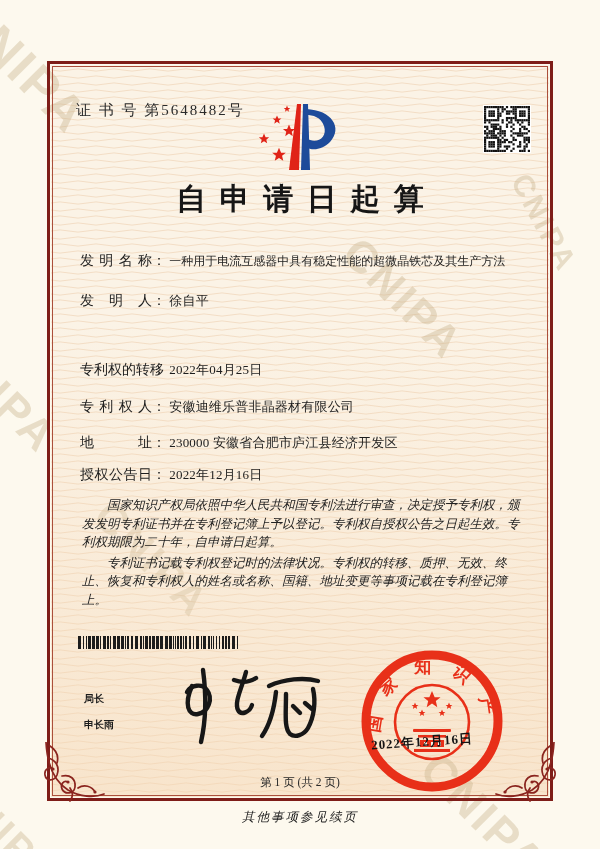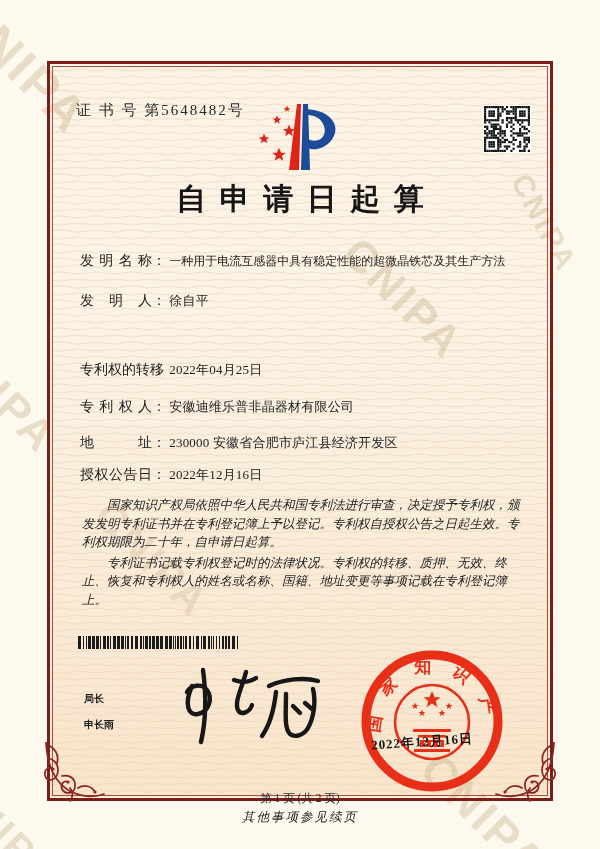--- a/index.html
+++ b/index.html
@@ -43,21 +43,21 @@
   .legal p{margin:2px;text-indent:2em;}
 
   
   .barcode{position:absolute;left:78px;top:636px;width:164px;height:13px;}
   .signer{position:absolute;left:84px;top:686px;font-family:"Liberation Sans",sans-serif;
           font-weight:bold;font-size:10px;color:#1c1c1c;line-height:26px;}
   .signature{position:absolute;left:176px;top:664px;width:150px;height:84px;}
   .seal{position:absolute;left:361px;top:650px;width:142px;height:142px;opacity:0.94;}
   .seal-date{position:absolute;left:371px;top:733px;font-size:13px;font-weight:bold;color:#151515;
              transform:rotate(-4deg);white-space:nowrap;letter-spacing:1px;}
-  .page-num{position:absolute;left:0;width:600px;top:775px;text-align:center;font-size:11.5px;color:#2a2a2a;margin-top:16px;}
+  .page-num{position:absolute;left:0;width:600px;top:775px;text-align:center;font-size:11.5px;color:#2a2a2a;}
   .note{position:absolute;left:0;width:600px;top:809px;text-align:center;font-size:12.5px;color:#222;font-style:italic;letter-spacing:2px;}
 </style>
 </head>
 <body>
 
 <div class="page">
 
   <div class="pattern">
     <svg id="waves" width="498" height="732">
       <path id="wavepath" fill="none" stroke="#e7c29a" stroke-width="0.8" opacity="0.55" d="M0 5q9 2.2 18 0t18 0q9 2.2 18 0t18 0q9 2.2 18 0t18 0q9 2.2 18 0t18 0q9 2.2 18 0t18 0q9 2.2 18 0t18 0q9 2.2 18 0t18 0q9 2.2 18 0t18 0q9 2.2 18 0t18 0q9 2.2 18 0t18 0q9 2.2 18 0t18 0q9 2.2 18 0t18 0q9 2.2 18 0t18 0q9 2.2 18 0t18 0M0 12q9 -2.2 18 0t18 0q9 -2.2 18 0t18 0q9 -2.2 18 0t18 0q9 -2.2 18 0t18 0q9 -2.2 18 0t18 0q9 -2.2 18 0t18 0q9 -2.2 18 0t18 0q9 -2.2 18 0t18 0q9 -2.2 18 0t18 0q9 -2.2 18 0t18 0q9 -2.2 18 0t18 0q9 -2.2 18 0t18 0q9 -2.2 18 0t18 0q9 -2.2 18 0t18 0M0 19q9 2.2 18 0t18 0q9 2.2 18 0t18 0q9 2.2 18 0t18 0q9 2.2 18 0t18 0q9 2.2 18 0t18 0q9 2.2 18 0t18 0q9 2.2 18 0t18 0q9 2.2 18 0t18 0q9 2.2 18 0t18 0q9 2.2 18 0t18 0q9 2.2 18 0t18 0q9 2.2 18 0t18 0q9 2.2 18 0t18 0q9 2.2 18 0t18 0M0 26q9 -2.2 18 0t18 0q9 -2.2 18 0t18 0q9 -2.2 18 0t18 0q9 -2.2 18 0t18 0q9 -2.2 18 0t18 0q9 -2.2 18 0t18 0q9 -2.2 18 0t18 0q9 -2.2 18 0t18 0q9 -2.2 18 0t18 0q9 -2.2 18 0t18 0q9 -2.2 18 0t18 0q9 -2.2 18 0t18 0q9 -2.2 18 0t18 0q9 -2.2 18 0t18 0M0 33q9 2.2 18 0t18 0q9 2.2 18 0t18 0q9 2.2 18 0t18 0q9 2.2 18 0t18 0q9 2.2 18 0t18 0q9 2.2 18 0t18 0q9 2.2 18 0t18 0q9 2.2 18 0t18 0q9 2.2 18 0t18 0q9 2.2 18 0t18 0q9 2.2 18 0t18 0q9 2.2 18 0t18 0q9 2.2 18 0t18 0q9 2.2 18 0t18 0M0 40q9 -2.2 18 0t18 0q9 -2.2 18 0t18 0q9 -2.2 18 0t18 0q9 -2.2 18 0t18 0q9 -2.2 18 0t18 0q9 -2.2 18 0t18 0q9 -2.2 18 0t18 0q9 -2.2 18 0t18 0q9 -2.2 18 0t18 0q9 -2.2 18 0t18 0q9 -2.2 18 0t18 0q9 -2.2 18 0t18 0q9 -2.2 18 0t18 0q9 -2.2 18 0t18 0M0 47q9 2.2 18 0t18 0q9 2.2 18 0t18 0q9 2.2 18 0t18 0q9 2.2 18 0t18 0q9 2.2 18 0t18 0q9 2.2 18 0t18 0q9 2.2 18 0t18 0q9 2.2 18 0t18 0q9 2.2 18 0t18 0q9 2.2 18 0t18 0q9 2.2 18 0t18 0q9 2.2 18 0t18 0q9 2.2 18 0t18 0q9 2.2 18 0t18 0M0 54q9 -2.2 18 0t18 0q9 -2.2 18 0t18 0q9 -2.2 18 0t18 0q9 -2.2 18 0t18 0q9 -2.2 18 0t18 0q9 -2.2 18 0t18 0q9 -2.2 18 0t18 0q9 -2.2 18 0t18 0q9 -2.2 18 0t18 0q9 -2.2 18 0t18 0q9 -2.2 18 0t18 0q9 -2.2 18 0t18 0q9 -2.2 18 0t18 0q9 -2.2 18 0t18 0M0 61q9 2.2 18 0t18 0q9 2.2 18 0t18 0q9 2.2 18 0t18 0q9 2.2 18 0t18 0q9 2.2 18 0t18 0q9 2.2 18 0t18 0q9 2.2 18 0t18 0q9 2.2 18 0t18 0q9 2.2 18 0t18 0q9 2.2 18 0t18 0q9 2.2 18 0t18 0q9 2.2 18 0t18 0q9 2.2 18 0t18 0q9 2.2 18 0t18 0M0 68q9 -2.2 18 0t18 0q9 -2.2 18 0t18 0q9 -2.2 18 0t18 0q9 -2.2 18 0t18 0q9 -2.2 18 0t18 0q9 -2.2 18 0t18 0q9 -2.2 18 0t18 0q9 -2.2 18 0t18 0q9 -2.2 18 0t18 0q9 -2.2 18 0t18 0q9 -2.2 18 0t18 0q9 -2.2 18 0t18 0q9 -2.2 18 0t18 0q9 -2.2 18 0t18 0M0 75q9 2.2 18 0t18 0q9 2.2 18 0t18 0q9 2.2 18 0t18 0q9 2.2 18 0t18 0q9 2.2 18 0t18 0q9 2.2 18 0t18 0q9 2.2 18 0t18 0q9 2.2 18 0t18 0q9 2.2 18 0t18 0q9 2.2 18 0t18 0q9 2.2 18 0t18 0q9 2.2 18 0t18 0q9 2.2 18 0t18 0q9 2.2 18 0t18 0M0 82q9 -2.2 18 0t18 0q9 -2.2 18 0t18 0q9 -2.2 18 0t18 0q9 -2.2 18 0t18 0q9 -2.2 18 0t18 0q9 -2.2 18 0t18 0q9 -2.2 18 0t18 0q9 -2.2 18 0t18 0q9 -2.2 18 0t18 0q9 -2.2 18 0t18 0q9 -2.2 18 0t18 0q9 -2.2 18 0t18 0q9 -2.2 18 0t18 0q9 -2.2 18 0t18 0M0 89q9 2.2 18 0t18 0q9 2.2 18 0t18 0q9 2.2 18 0t18 0q9 2.2 18 0t18 0q9 2.2 18 0t18 0q9 2.2 18 0t18 0q9 2.2 18 0t18 0q9 2.2 18 0t18 0q9 2.2 18 0t18 0q9 2.2 18 0t18 0q9 2.2 18 0t18 0q9 2.2 18 0t18 0q9 2.2 18 0t18 0q9 2.2 18 0t18 0M0 96q9 -2.2 18 0t18 0q9 -2.2 18 0t18 0q9 -2.2 18 0t18 0q9 -2.2 18 0t18 0q9 -2.2 18 0t18 0q9 -2.2 18 0t18 0q9 -2.2 18 0t18 0q9 -2.2 18 0t18 0q9 -2.2 18 0t18 0q9 -2.2 18 0t18 0q9 -2.2 18 0t18 0q9 -2.2 18 0t18 0q9 -2.2 18 0t18 0q9 -2.2 18 0t18 0M0 103q9 2.2 18 0t18 0q9 2.2 18 0t18 0q9 2.2 18 0t18 0q9 2.2 18 0t18 0q9 2.2 18 0t18 0q9 2.2 18 0t18 0q9 2.2 18 0t18 0q9 2.2 18 0t18 0q9 2.2 18 0t18 0q9 2.2 18 0t18 0q9 2.2 18 0t18 0q9 2.2 18 0t18 0q9 2.2 18 0t18 0q9 2.2 18 0t18 0M0 110q9 -2.2 18 0t18 0q9 -2.2 18 0t18 0q9 -2.2 18 0t18 0q9 -2.2 18 0t18 0q9 -2.2 18 0t18 0q9 -2.2 18 0t18 0q9 -2.2 18 0t18 0q9 -2.2 18 0t18 0q9 -2.2 18 0t18 0q9 -2.2 18 0t18 0q9 -2.2 18 0t18 0q9 -2.2 18 0t18 0q9 -2.2 18 0t18 0q9 -2.2 18 0t18 0M0 117q9 2.2 18 0t18 0q9 2.2 18 0t18 0q9 2.2 18 0t18 0q9 2.2 18 0t18 0q9 2.2 18 0t18 0q9 2.2 18 0t18 0q9 2.2 18 0t18 0q9 2.2 18 0t18 0q9 2.2 18 0t18 0q9 2.2 18 0t18 0q9 2.2 18 0t18 0q9 2.2 18 0t18 0q9 2.2 18 0t18 0q9 2.2 18 0t18 0M0 124q9 -2.2 18 0t18 0q9 -2.2 18 0t18 0q9 -2.2 18 0t18 0q9 -2.2 18 0t18 0q9 -2.2 18 0t18 0q9 -2.2 18 0t18 0q9 -2.2 18 0t18 0q9 -2.2 18 0t18 0q9 -2.2 18 0t18 0q9 -2.2 18 0t18 0q9 -2.2 18 0t18 0q9 -2.2 18 0t18 0q9 -2.2 18 0t18 0q9 -2.2 18 0t18 0M0 131q9 2.2 18 0t18 0q9 2.2 18 0t18 0q9 2.2 18 0t18 0q9 2.2 18 0t18 0q9 2.2 18 0t18 0q9 2.2 18 0t18 0q9 2.2 18 0t18 0q9 2.2 18 0t18 0q9 2.2 18 0t18 0q9 2.2 18 0t18 0q9 2.2 18 0t18 0q9 2.2 18 0t18 0q9 2.2 18 0t18 0q9 2.2 18 0t18 0M0 138q9 -2.2 18 0t18 0q9 -2.2 18 0t18 0q9 -2.2 18 0t18 0q9 -2.2 18 0t18 0q9 -2.2 18 0t18 0q9 -2.2 18 0t18 0q9 -2.2 18 0t18 0q9 -2.2 18 0t18 0q9 -2.2 18 0t18 0q9 -2.2 18 0t18 0q9 -2.2 18 0t18 0q9 -2.2 18 0t18 0q9 -2.2 18 0t18 0q9 -2.2 18 0t18 0M0 145q9 2.2 18 0t18 0q9 2.2 18 0t18 0q9 2.2 18 0t18 0q9 2.2 18 0t18 0q9 2.2 18 0t18 0q9 2.2 18 0t18 0q9 2.2 18 0t18 0q9 2.2 18 0t18 0q9 2.2 18 0t18 0q9 2.2 18 0t18 0q9 2.2 18 0t18 0q9 2.2 18 0t18 0q9 2.2 18 0t18 0q9 2.2 18 0t18 0M0 152q9 -2.2 18 0t18 0q9 -2.2 18 0t18 0q9 -2.2 18 0t18 0q9 -2.2 18 0t18 0q9 -2.2 18 0t18 0q9 -2.2 18 0t18 0q9 -2.2 18 0t18 0q9 -2.2 18 0t18 0q9 -2.2 18 0t18 0q9 -2.2 18 0t18 0q9 -2.2 18 0t18 0q9 -2.2 18 0t18 0q9 -2.2 18 0t18 0q9 -2.2 18 0t18 0M0 159q9 2.2 18 0t18 0q9 2.2 18 0t18 0q9 2.2 18 0t18 0q9 2.2 18 0t18 0q9 2.2 18 0t18 0q9 2.2 18 0t18 0q9 2.2 18 0t18 0q9 2.2 18 0t18 0q9 2.2 18 0t18 0q9 2.2 18 0t18 0q9 2.2 18 0t18 0q9 2.2 18 0t18 0q9 2.2 18 0t18 0q9 2.2 18 0t18 0M0 166q9 -2.2 18 0t18 0q9 -2.2 18 0t18 0q9 -2.2 18 0t18 0q9 -2.2 18 0t18 0q9 -2.2 18 0t18 0q9 -2.2 18 0t18 0q9 -2.2 18 0t18 0q9 -2.2 18 0t18 0q9 -2.2 18 0t18 0q9 -2.2 18 0t18 0q9 -2.2 18 0t18 0q9 -2.2 18 0t18 0q9 -2.2 18 0t18 0q9 -2.2 18 0t18 0M0 173q9 2.2 18 0t18 0q9 2.2 18 0t18 0q9 2.2 18 0t18 0q9 2.2 18 0t18 0q9 2.2 18 0t18 0q9 2.2 18 0t18 0q9 2.2 18 0t18 0q9 2.2 18 0t18 0q9 2.2 18 0t18 0q9 2.2 18 0t18 0q9 2.2 18 0t18 0q9 2.2 18 0t18 0q9 2.2 18 0t18 0q9 2.2 18 0t18 0M0 180q9 -2.2 18 0t18 0q9 -2.2 18 0t18 0q9 -2.2 18 0t18 0q9 -2.2 18 0t18 0q9 -2.2 18 0t18 0q9 -2.2 18 0t18 0q9 -2.2 18 0t18 0q9 -2.2 18 0t18 0q9 -2.2 18 0t18 0q9 -2.2 18 0t18 0q9 -2.2 18 0t18 0q9 -2.2 18 0t18 0q9 -2.2 18 0t18 0q9 -2.2 18 0t18 0M0 187q9 2.2 18 0t18 0q9 2.2 18 0t18 0q9 2.2 18 0t18 0q9 2.2 18 0t18 0q9 2.2 18 0t18 0q9 2.2 18 0t18 0q9 2.2 18 0t18 0q9 2.2 18 0t18 0q9 2.2 18 0t18 0q9 2.2 18 0t18 0q9 2.2 18 0t18 0q9 2.2 18 0t18 0q9 2.2 18 0t18 0q9 2.2 18 0t18 0M0 194q9 -2.2 18 0t18 0q9 -2.2 18 0t18 0q9 -2.2 18 0t18 0q9 -2.2 18 0t18 0q9 -2.2 18 0t18 0q9 -2.2 18 0t18 0q9 -2.2 18 0t18 0q9 -2.2 18 0t18 0q9 -2.2 18 0t18 0q9 -2.2 18 0t18 0q9 -2.2 18 0t18 0q9 -2.2 18 0t18 0q9 -2.2 18 0t18 0q9 -2.2 18 0t18 0M0 201q9 2.2 18 0t18 0q9 2.2 18 0t18 0q9 2.2 18 0t18 0q9 2.2 18 0t18 0q9 2.2 18 0t18 0q9 2.2 18 0t18 0q9 2.2 18 0t18 0q9 2.2 18 0t18 0q9 2.2 18 0t18 0q9 2.2 18 0t18 0q9 2.2 18 0t18 0q9 2.2 18 0t18 0q9 2.2 18 0t18 0q9 2.2 18 0t18 0M0 208q9 -2.2 18 0t18 0q9 -2.2 18 0t18 0q9 -2.2 18 0t18 0q9 -2.2 18 0t18 0q9 -2.2 18 0t18 0q9 -2.2 18 0t18 0q9 -2.2 18 0t18 0q9 -2.2 18 0t18 0q9 -2.2 18 0t18 0q9 -2.2 18 0t18 0q9 -2.2 18 0t18 0q9 -2.2 18 0t18 0q9 -2.2 18 0t18 0q9 -2.2 18 0t18 0M0 215q9 2.2 18 0t18 0q9 2.2 18 0t18 0q9 2.2 18 0t18 0q9 2.2 18 0t18 0q9 2.2 18 0t18 0q9 2.2 18 0t18 0q9 2.2 18 0t18 0q9 2.2 18 0t18 0q9 2.2 18 0t18 0q9 2.2 18 0t18 0q9 2.2 18 0t18 0q9 2.2 18 0t18 0q9 2.2 18 0t18 0q9 2.2 18 0t18 0M0 222q9 -2.2 18 0t18 0q9 -2.2 18 0t18 0q9 -2.2 18 0t18 0q9 -2.2 18 0t18 0q9 -2.2 18 0t18 0q9 -2.2 18 0t18 0q9 -2.2 18 0t18 0q9 -2.2 18 0t18 0q9 -2.2 18 0t18 0q9 -2.2 18 0t18 0q9 -2.2 18 0t18 0q9 -2.2 18 0t18 0q9 -2.2 18 0t18 0q9 -2.2 18 0t18 0M0 229q9 2.2 18 0t18 0q9 2.2 18 0t18 0q9 2.2 18 0t18 0q9 2.2 18 0t18 0q9 2.2 18 0t18 0q9 2.2 18 0t18 0q9 2.2 18 0t18 0q9 2.2 18 0t18 0q9 2.2 18 0t18 0q9 2.2 18 0t18 0q9 2.2 18 0t18 0q9 2.2 18 0t18 0q9 2.2 18 0t18 0q9 2.2 18 0t18 0M0 236q9 -2.2 18 0t18 0q9 -2.2 18 0t18 0q9 -2.2 18 0t18 0q9 -2.2 18 0t18 0q9 -2.2 18 0t18 0q9 -2.2 18 0t18 0q9 -2.2 18 0t18 0q9 -2.2 18 0t18 0q9 -2.2 18 0t18 0q9 -2.2 18 0t18 0q9 -2.2 18 0t18 0q9 -2.2 18 0t18 0q9 -2.2 18 0t18 0q9 -2.2 18 0t18 0M0 243q9 2.2 18 0t18 0q9 2.2 18 0t18 0q9 2.2 18 0t18 0q9 2.2 18 0t18 0q9 2.2 18 0t18 0q9 2.2 18 0t18 0q9 2.2 18 0t18 0q9 2.2 18 0t18 0q9 2.2 18 0t18 0q9 2.2 18 0t18 0q9 2.2 18 0t18 0q9 2.2 18 0t18 0q9 2.2 18 0t18 0q9 2.2 18 0t18 0M0 250q9 -2.2 18 0t18 0q9 -2.2 18 0t18 0q9 -2.2 18 0t18 0q9 -2.2 18 0t18 0q9 -2.2 18 0t18 0q9 -2.2 18 0t18 0q9 -2.2 18 0t18 0q9 -2.2 18 0t18 0q9 -2.2 18 0t18 0q9 -2.2 18 0t18 0q9 -2.2 18 0t18 0q9 -2.2 18 0t18 0q9 -2.2 18 0t18 0q9 -2.2 18 0t18 0M0 257q9 2.2 18 0t18 0q9 2.2 18 0t18 0q9 2.2 18 0t18 0q9 2.2 18 0t18 0q9 2.2 18 0t18 0q9 2.2 18 0t18 0q9 2.2 18 0t18 0q9 2.2 18 0t18 0q9 2.2 18 0t18 0q9 2.2 18 0t18 0q9 2.2 18 0t18 0q9 2.2 18 0t18 0q9 2.2 18 0t18 0q9 2.2 18 0t18 0M0 264q9 -2.2 18 0t18 0q9 -2.2 18 0t18 0q9 -2.2 18 0t18 0q9 -2.2 18 0t18 0q9 -2.2 18 0t18 0q9 -2.2 18 0t18 0q9 -2.2 18 0t18 0q9 -2.2 18 0t18 0q9 -2.2 18 0t18 0q9 -2.2 18 0t18 0q9 -2.2 18 0t18 0q9 -2.2 18 0t18 0q9 -2.2 18 0t18 0q9 -2.2 18 0t18 0M0 271q9 2.2 18 0t18 0q9 2.2 18 0t18 0q9 2.2 18 0t18 0q9 2.2 18 0t18 0q9 2.2 18 0t18 0q9 2.2 18 0t18 0q9 2.2 18 0t18 0q9 2.2 18 0t18 0q9 2.2 18 0t18 0q9 2.2 18 0t18 0q9 2.2 18 0t18 0q9 2.2 18 0t18 0q9 2.2 18 0t18 0q9 2.2 18 0t18 0M0 278q9 -2.2 18 0t18 0q9 -2.2 18 0t18 0q9 -2.2 18 0t18 0q9 -2.2 18 0t18 0q9 -2.2 18 0t18 0q9 -2.2 18 0t18 0q9 -2.2 18 0t18 0q9 -2.2 18 0t18 0q9 -2.2 18 0t18 0q9 -2.2 18 0t18 0q9 -2.2 18 0t18 0q9 -2.2 18 0t18 0q9 -2.2 18 0t18 0q9 -2.2 18 0t18 0M0 285q9 2.2 18 0t18 0q9 2.2 18 0t18 0q9 2.2 18 0t18 0q9 2.2 18 0t18 0q9 2.2 18 0t18 0q9 2.2 18 0t18 0q9 2.2 18 0t18 0q9 2.2 18 0t18 0q9 2.2 18 0t18 0q9 2.2 18 0t18 0q9 2.2 18 0t18 0q9 2.2 18 0t18 0q9 2.2 18 0t18 0q9 2.2 18 0t18 0M0 292q9 -2.2 18 0t18 0q9 -2.2 18 0t18 0q9 -2.2 18 0t18 0q9 -2.2 18 0t18 0q9 -2.2 18 0t18 0q9 -2.2 18 0t18 0q9 -2.2 18 0t18 0q9 -2.2 18 0t18 0q9 -2.2 18 0t18 0q9 -2.2 18 0t18 0q9 -2.2 18 0t18 0q9 -2.2 18 0t18 0q9 -2.2 18 0t18 0q9 -2.2 18 0t18 0M0 299q9 2.2 18 0t18 0q9 2.2 18 0t18 0q9 2.2 18 0t18 0q9 2.2 18 0t18 0q9 2.2 18 0t18 0q9 2.2 18 0t18 0q9 2.2 18 0t18 0q9 2.2 18 0t18 0q9 2.2 18 0t18 0q9 2.2 18 0t18 0q9 2.2 18 0t18 0q9 2.2 18 0t18 0q9 2.2 18 0t18 0q9 2.2 18 0t18 0M0 306q9 -2.2 18 0t18 0q9 -2.2 18 0t18 0q9 -2.2 18 0t18 0q9 -2.2 18 0t18 0q9 -2.2 18 0t18 0q9 -2.2 18 0t18 0q9 -2.2 18 0t18 0q9 -2.2 18 0t18 0q9 -2.2 18 0t18 0q9 -2.2 18 0t18 0q9 -2.2 18 0t18 0q9 -2.2 18 0t18 0q9 -2.2 18 0t18 0q9 -2.2 18 0t18 0M0 313q9 2.2 18 0t18 0q9 2.2 18 0t18 0q9 2.2 18 0t18 0q9 2.2 18 0t18 0q9 2.2 18 0t18 0q9 2.2 18 0t18 0q9 2.2 18 0t18 0q9 2.2 18 0t18 0q9 2.2 18 0t18 0q9 2.2 18 0t18 0q9 2.2 18 0t18 0q9 2.2 18 0t18 0q9 2.2 18 0t18 0q9 2.2 18 0t18 0M0 320q9 -2.2 18 0t18 0q9 -2.2 18 0t18 0q9 -2.2 18 0t18 0q9 -2.2 18 0t18 0q9 -2.2 18 0t18 0q9 -2.2 18 0t18 0q9 -2.2 18 0t18 0q9 -2.2 18 0t18 0q9 -2.2 18 0t18 0q9 -2.2 18 0t18 0q9 -2.2 18 0t18 0q9 -2.2 18 0t18 0q9 -2.2 18 0t18 0q9 -2.2 18 0t18 0M0 327q9 2.2 18 0t18 0q9 2.2 18 0t18 0q9 2.2 18 0t18 0q9 2.2 18 0t18 0q9 2.2 18 0t18 0q9 2.2 18 0t18 0q9 2.2 18 0t18 0q9 2.2 18 0t18 0q9 2.2 18 0t18 0q9 2.2 18 0t18 0q9 2.2 18 0t18 0q9 2.2 18 0t18 0q9 2.2 18 0t18 0q9 2.2 18 0t18 0M0 334q9 -2.2 18 0t18 0q9 -2.2 18 0t18 0q9 -2.2 18 0t18 0q9 -2.2 18 0t18 0q9 -2.2 18 0t18 0q9 -2.2 18 0t18 0q9 -2.2 18 0t18 0q9 -2.2 18 0t18 0q9 -2.2 18 0t18 0q9 -2.2 18 0t18 0q9 -2.2 18 0t18 0q9 -2.2 18 0t18 0q9 -2.2 18 0t18 0q9 -2.2 18 0t18 0M0 341q9 2.2 18 0t18 0q9 2.2 18 0t18 0q9 2.2 18 0t18 0q9 2.2 18 0t18 0q9 2.2 18 0t18 0q9 2.2 18 0t18 0q9 2.2 18 0t18 0q9 2.2 18 0t18 0q9 2.2 18 0t18 0q9 2.2 18 0t18 0q9 2.2 18 0t18 0q9 2.2 18 0t18 0q9 2.2 18 0t18 0q9 2.2 18 0t18 0M0 348q9 -2.2 18 0t18 0q9 -2.2 18 0t18 0q9 -2.2 18 0t18 0q9 -2.2 18 0t18 0q9 -2.2 18 0t18 0q9 -2.2 18 0t18 0q9 -2.2 18 0t18 0q9 -2.2 18 0t18 0q9 -2.2 18 0t18 0q9 -2.2 18 0t18 0q9 -2.2 18 0t18 0q9 -2.2 18 0t18 0q9 -2.2 18 0t18 0q9 -2.2 18 0t18 0M0 355q9 2.2 18 0t18 0q9 2.2 18 0t18 0q9 2.2 18 0t18 0q9 2.2 18 0t18 0q9 2.2 18 0t18 0q9 2.2 18 0t18 0q9 2.2 18 0t18 0q9 2.2 18 0t18 0q9 2.2 18 0t18 0q9 2.2 18 0t18 0q9 2.2 18 0t18 0q9 2.2 18 0t18 0q9 2.2 18 0t18 0q9 2.2 18 0t18 0M0 362q9 -2.2 18 0t18 0q9 -2.2 18 0t18 0q9 -2.2 18 0t18 0q9 -2.2 18 0t18 0q9 -2.2 18 0t18 0q9 -2.2 18 0t18 0q9 -2.2 18 0t18 0q9 -2.2 18 0t18 0q9 -2.2 18 0t18 0q9 -2.2 18 0t18 0q9 -2.2 18 0t18 0q9 -2.2 18 0t18 0q9 -2.2 18 0t18 0q9 -2.2 18 0t18 0M0 369q9 2.2 18 0t18 0q9 2.2 18 0t18 0q9 2.2 18 0t18 0q9 2.2 18 0t18 0q9 2.2 18 0t18 0q9 2.2 18 0t18 0q9 2.2 18 0t18 0q9 2.2 18 0t18 0q9 2.2 18 0t18 0q9 2.2 18 0t18 0q9 2.2 18 0t18 0q9 2.2 18 0t18 0q9 2.2 18 0t18 0q9 2.2 18 0t18 0M0 376q9 -2.2 18 0t18 0q9 -2.2 18 0t18 0q9 -2.2 18 0t18 0q9 -2.2 18 0t18 0q9 -2.2 18 0t18 0q9 -2.2 18 0t18 0q9 -2.2 18 0t18 0q9 -2.2 18 0t18 0q9 -2.2 18 0t18 0q9 -2.2 18 0t18 0q9 -2.2 18 0t18 0q9 -2.2 18 0t18 0q9 -2.2 18 0t18 0q9 -2.2 18 0t18 0M0 383q9 2.2 18 0t18 0q9 2.2 18 0t18 0q9 2.2 18 0t18 0q9 2.2 18 0t18 0q9 2.2 18 0t18 0q9 2.2 18 0t18 0q9 2.2 18 0t18 0q9 2.2 18 0t18 0q9 2.2 18 0t18 0q9 2.2 18 0t18 0q9 2.2 18 0t18 0q9 2.2 18 0t18 0q9 2.2 18 0t18 0q9 2.2 18 0t18 0M0 390q9 -2.2 18 0t18 0q9 -2.2 18 0t18 0q9 -2.2 18 0t18 0q9 -2.2 18 0t18 0q9 -2.2 18 0t18 0q9 -2.2 18 0t18 0q9 -2.2 18 0t18 0q9 -2.2 18 0t18 0q9 -2.2 18 0t18 0q9 -2.2 18 0t18 0q9 -2.2 18 0t18 0q9 -2.2 18 0t18 0q9 -2.2 18 0t18 0q9 -2.2 18 0t18 0M0 397q9 2.2 18 0t18 0q9 2.2 18 0t18 0q9 2.2 18 0t18 0q9 2.2 18 0t18 0q9 2.2 18 0t18 0q9 2.2 18 0t18 0q9 2.2 18 0t18 0q9 2.2 18 0t18 0q9 2.2 18 0t18 0q9 2.2 18 0t18 0q9 2.2 18 0t18 0q9 2.2 18 0t18 0q9 2.2 18 0t18 0q9 2.2 18 0t18 0M0 404q9 -2.2 18 0t18 0q9 -2.2 18 0t18 0q9 -2.2 18 0t18 0q9 -2.2 18 0t18 0q9 -2.2 18 0t18 0q9 -2.2 18 0t18 0q9 -2.2 18 0t18 0q9 -2.2 18 0t18 0q9 -2.2 18 0t18 0q9 -2.2 18 0t18 0q9 -2.2 18 0t18 0q9 -2.2 18 0t18 0q9 -2.2 18 0t18 0q9 -2.2 18 0t18 0M0 411q9 2.2 18 0t18 0q9 2.2 18 0t18 0q9 2.2 18 0t18 0q9 2.2 18 0t18 0q9 2.2 18 0t18 0q9 2.2 18 0t18 0q9 2.2 18 0t18 0q9 2.2 18 0t18 0q9 2.2 18 0t18 0q9 2.2 18 0t18 0q9 2.2 18 0t18 0q9 2.2 18 0t18 0q9 2.2 18 0t18 0q9 2.2 18 0t18 0M0 418q9 -2.2 18 0t18 0q9 -2.2 18 0t18 0q9 -2.2 18 0t18 0q9 -2.2 18 0t18 0q9 -2.2 18 0t18 0q9 -2.2 18 0t18 0q9 -2.2 18 0t18 0q9 -2.2 18 0t18 0q9 -2.2 18 0t18 0q9 -2.2 18 0t18 0q9 -2.2 18 0t18 0q9 -2.2 18 0t18 0q9 -2.2 18 0t18 0q9 -2.2 18 0t18 0M0 425q9 2.2 18 0t18 0q9 2.2 18 0t18 0q9 2.2 18 0t18 0q9 2.2 18 0t18 0q9 2.2 18 0t18 0q9 2.2 18 0t18 0q9 2.2 18 0t18 0q9 2.2 18 0t18 0q9 2.2 18 0t18 0q9 2.2 18 0t18 0q9 2.2 18 0t18 0q9 2.2 18 0t18 0q9 2.2 18 0t18 0q9 2.2 18 0t18 0M0 432q9 -2.2 18 0t18 0q9 -2.2 18 0t18 0q9 -2.2 18 0t18 0q9 -2.2 18 0t18 0q9 -2.2 18 0t18 0q9 -2.2 18 0t18 0q9 -2.2 18 0t18 0q9 -2.2 18 0t18 0q9 -2.2 18 0t18 0q9 -2.2 18 0t18 0q9 -2.2 18 0t18 0q9 -2.2 18 0t18 0q9 -2.2 18 0t18 0q9 -2.2 18 0t18 0M0 439q9 2.2 18 0t18 0q9 2.2 18 0t18 0q9 2.2 18 0t18 0q9 2.2 18 0t18 0q9 2.2 18 0t18 0q9 2.2 18 0t18 0q9 2.2 18 0t18 0q9 2.2 18 0t18 0q9 2.2 18 0t18 0q9 2.2 18 0t18 0q9 2.2 18 0t18 0q9 2.2 18 0t18 0q9 2.2 18 0t18 0q9 2.2 18 0t18 0M0 446q9 -2.2 18 0t18 0q9 -2.2 18 0t18 0q9 -2.2 18 0t18 0q9 -2.2 18 0t18 0q9 -2.2 18 0t18 0q9 -2.2 18 0t18 0q9 -2.2 18 0t18 0q9 -2.2 18 0t18 0q9 -2.2 18 0t18 0q9 -2.2 18 0t18 0q9 -2.2 18 0t18 0q9 -2.2 18 0t18 0q9 -2.2 18 0t18 0q9 -2.2 18 0t18 0M0 453q9 2.2 18 0t18 0q9 2.2 18 0t18 0q9 2.2 18 0t18 0q9 2.2 18 0t18 0q9 2.2 18 0t18 0q9 2.2 18 0t18 0q9 2.2 18 0t18 0q9 2.2 18 0t18 0q9 2.2 18 0t18 0q9 2.2 18 0t18 0q9 2.2 18 0t18 0q9 2.2 18 0t18 0q9 2.2 18 0t18 0q9 2.2 18 0t18 0M0 460q9 -2.2 18 0t18 0q9 -2.2 18 0t18 0q9 -2.2 18 0t18 0q9 -2.2 18 0t18 0q9 -2.2 18 0t18 0q9 -2.2 18 0t18 0q9 -2.2 18 0t18 0q9 -2.2 18 0t18 0q9 -2.2 18 0t18 0q9 -2.2 18 0t18 0q9 -2.2 18 0t18 0q9 -2.2 18 0t18 0q9 -2.2 18 0t18 0q9 -2.2 18 0t18 0M0 467q9 2.2 18 0t18 0q9 2.2 18 0t18 0q9 2.2 18 0t18 0q9 2.2 18 0t18 0q9 2.2 18 0t18 0q9 2.2 18 0t18 0q9 2.2 18 0t18 0q9 2.2 18 0t18 0q9 2.2 18 0t18 0q9 2.2 18 0t18 0q9 2.2 18 0t18 0q9 2.2 18 0t18 0q9 2.2 18 0t18 0q9 2.2 18 0t18 0M0 474q9 -2.2 18 0t18 0q9 -2.2 18 0t18 0q9 -2.2 18 0t18 0q9 -2.2 18 0t18 0q9 -2.2 18 0t18 0q9 -2.2 18 0t18 0q9 -2.2 18 0t18 0q9 -2.2 18 0t18 0q9 -2.2 18 0t18 0q9 -2.2 18 0t18 0q9 -2.2 18 0t18 0q9 -2.2 18 0t18 0q9 -2.2 18 0t18 0q9 -2.2 18 0t18 0M0 481q9 2.2 18 0t18 0q9 2.2 18 0t18 0q9 2.2 18 0t18 0q9 2.2 18 0t18 0q9 2.2 18 0t18 0q9 2.2 18 0t18 0q9 2.2 18 0t18 0q9 2.2 18 0t18 0q9 2.2 18 0t18 0q9 2.2 18 0t18 0q9 2.2 18 0t18 0q9 2.2 18 0t18 0q9 2.2 18 0t18 0q9 2.2 18 0t18 0M0 488q9 -2.2 18 0t18 0q9 -2.2 18 0t18 0q9 -2.2 18 0t18 0q9 -2.2 18 0t18 0q9 -2.2 18 0t18 0q9 -2.2 18 0t18 0q9 -2.2 18 0t18 0q9 -2.2 18 0t18 0q9 -2.2 18 0t18 0q9 -2.2 18 0t18 0q9 -2.2 18 0t18 0q9 -2.2 18 0t18 0q9 -2.2 18 0t18 0q9 -2.2 18 0t18 0M0 495q9 2.2 18 0t18 0q9 2.2 18 0t18 0q9 2.2 18 0t18 0q9 2.2 18 0t18 0q9 2.2 18 0t18 0q9 2.2 18 0t18 0q9 2.2 18 0t18 0q9 2.2 18 0t18 0q9 2.2 18 0t18 0q9 2.2 18 0t18 0q9 2.2 18 0t18 0q9 2.2 18 0t18 0q9 2.2 18 0t18 0q9 2.2 18 0t18 0M0 502q9 -2.2 18 0t18 0q9 -2.2 18 0t18 0q9 -2.2 18 0t18 0q9 -2.2 18 0t18 0q9 -2.2 18 0t18 0q9 -2.2 18 0t18 0q9 -2.2 18 0t18 0q9 -2.2 18 0t18 0q9 -2.2 18 0t18 0q9 -2.2 18 0t18 0q9 -2.2 18 0t18 0q9 -2.2 18 0t18 0q9 -2.2 18 0t18 0q9 -2.2 18 0t18 0M0 509q9 2.2 18 0t18 0q9 2.2 18 0t18 0q9 2.2 18 0t18 0q9 2.2 18 0t18 0q9 2.2 18 0t18 0q9 2.2 18 0t18 0q9 2.2 18 0t18 0q9 2.2 18 0t18 0q9 2.2 18 0t18 0q9 2.2 18 0t18 0q9 2.2 18 0t18 0q9 2.2 18 0t18 0q9 2.2 18 0t18 0q9 2.2 18 0t18 0M0 516q9 -2.2 18 0t18 0q9 -2.2 18 0t18 0q9 -2.2 18 0t18 0q9 -2.2 18 0t18 0q9 -2.2 18 0t18 0q9 -2.2 18 0t18 0q9 -2.2 18 0t18 0q9 -2.2 18 0t18 0q9 -2.2 18 0t18 0q9 -2.2 18 0t18 0q9 -2.2 18 0t18 0q9 -2.2 18 0t18 0q9 -2.2 18 0t18 0q9 -2.2 18 0t18 0M0 523q9 2.2 18 0t18 0q9 2.2 18 0t18 0q9 2.2 18 0t18 0q9 2.2 18 0t18 0q9 2.2 18 0t18 0q9 2.2 18 0t18 0q9 2.2 18 0t18 0q9 2.2 18 0t18 0q9 2.2 18 0t18 0q9 2.2 18 0t18 0q9 2.2 18 0t18 0q9 2.2 18 0t18 0q9 2.2 18 0t18 0q9 2.2 18 0t18 0M0 530q9 -2.2 18 0t18 0q9 -2.2 18 0t18 0q9 -2.2 18 0t18 0q9 -2.2 18 0t18 0q9 -2.2 18 0t18 0q9 -2.2 18 0t18 0q9 -2.2 18 0t18 0q9 -2.2 18 0t18 0q9 -2.2 18 0t18 0q9 -2.2 18 0t18 0q9 -2.2 18 0t18 0q9 -2.2 18 0t18 0q9 -2.2 18 0t18 0q9 -2.2 18 0t18 0M0 537q9 2.2 18 0t18 0q9 2.2 18 0t18 0q9 2.2 18 0t18 0q9 2.2 18 0t18 0q9 2.2 18 0t18 0q9 2.2 18 0t18 0q9 2.2 18 0t18 0q9 2.2 18 0t18 0q9 2.2 18 0t18 0q9 2.2 18 0t18 0q9 2.2 18 0t18 0q9 2.2 18 0t18 0q9 2.2 18 0t18 0q9 2.2 18 0t18 0M0 544q9 -2.2 18 0t18 0q9 -2.2 18 0t18 0q9 -2.2 18 0t18 0q9 -2.2 18 0t18 0q9 -2.2 18 0t18 0q9 -2.2 18 0t18 0q9 -2.2 18 0t18 0q9 -2.2 18 0t18 0q9 -2.2 18 0t18 0q9 -2.2 18 0t18 0q9 -2.2 18 0t18 0q9 -2.2 18 0t18 0q9 -2.2 18 0t18 0q9 -2.2 18 0t18 0M0 551q9 2.2 18 0t18 0q9 2.2 18 0t18 0q9 2.2 18 0t18 0q9 2.2 18 0t18 0q9 2.2 18 0t18 0q9 2.2 18 0t18 0q9 2.2 18 0t18 0q9 2.2 18 0t18 0q9 2.2 18 0t18 0q9 2.2 18 0t18 0q9 2.2 18 0t18 0q9 2.2 18 0t18 0q9 2.2 18 0t18 0q9 2.2 18 0t18 0M0 558q9 -2.2 18 0t18 0q9 -2.2 18 0t18 0q9 -2.2 18 0t18 0q9 -2.2 18 0t18 0q9 -2.2 18 0t18 0q9 -2.2 18 0t18 0q9 -2.2 18 0t18 0q9 -2.2 18 0t18 0q9 -2.2 18 0t18 0q9 -2.2 18 0t18 0q9 -2.2 18 0t18 0q9 -2.2 18 0t18 0q9 -2.2 18 0t18 0q9 -2.2 18 0t18 0M0 565q9 2.2 18 0t18 0q9 2.2 18 0t18 0q9 2.2 18 0t18 0q9 2.2 18 0t18 0q9 2.2 18 0t18 0q9 2.2 18 0t18 0q9 2.2 18 0t18 0q9 2.2 18 0t18 0q9 2.2 18 0t18 0q9 2.2 18 0t18 0q9 2.2 18 0t18 0q9 2.2 18 0t18 0q9 2.2 18 0t18 0q9 2.2 18 0t18 0M0 572q9 -2.2 18 0t18 0q9 -2.2 18 0t18 0q9 -2.2 18 0t18 0q9 -2.2 18 0t18 0q9 -2.2 18 0t18 0q9 -2.2 18 0t18 0q9 -2.2 18 0t18 0q9 -2.2 18 0t18 0q9 -2.2 18 0t18 0q9 -2.2 18 0t18 0q9 -2.2 18 0t18 0q9 -2.2 18 0t18 0q9 -2.2 18 0t18 0q9 -2.2 18 0t18 0M0 579q9 2.2 18 0t18 0q9 2.2 18 0t18 0q9 2.2 18 0t18 0q9 2.2 18 0t18 0q9 2.2 18 0t18 0q9 2.2 18 0t18 0q9 2.2 18 0t18 0q9 2.2 18 0t18 0q9 2.2 18 0t18 0q9 2.2 18 0t18 0q9 2.2 18 0t18 0q9 2.2 18 0t18 0q9 2.2 18 0t18 0q9 2.2 18 0t18 0M0 586q9 -2.2 18 0t18 0q9 -2.2 18 0t18 0q9 -2.2 18 0t18 0q9 -2.2 18 0t18 0q9 -2.2 18 0t18 0q9 -2.2 18 0t18 0q9 -2.2 18 0t18 0q9 -2.2 18 0t18 0q9 -2.2 18 0t18 0q9 -2.2 18 0t18 0q9 -2.2 18 0t18 0q9 -2.2 18 0t18 0q9 -2.2 18 0t18 0q9 -2.2 18 0t18 0M0 593q9 2.2 18 0t18 0q9 2.2 18 0t18 0q9 2.2 18 0t18 0q9 2.2 18 0t18 0q9 2.2 18 0t18 0q9 2.2 18 0t18 0q9 2.2 18 0t18 0q9 2.2 18 0t18 0q9 2.2 18 0t18 0q9 2.2 18 0t18 0q9 2.2 18 0t18 0q9 2.2 18 0t18 0q9 2.2 18 0t18 0q9 2.2 18 0t18 0M0 600q9 -2.2 18 0t18 0q9 -2.2 18 0t18 0q9 -2.2 18 0t18 0q9 -2.2 18 0t18 0q9 -2.2 18 0t18 0q9 -2.2 18 0t18 0q9 -2.2 18 0t18 0q9 -2.2 18 0t18 0q9 -2.2 18 0t18 0q9 -2.2 18 0t18 0q9 -2.2 18 0t18 0q9 -2.2 18 0t18 0q9 -2.2 18 0t18 0q9 -2.2 18 0t18 0M0 607q9 2.2 18 0t18 0q9 2.2 18 0t18 0q9 2.2 18 0t18 0q9 2.2 18 0t18 0q9 2.2 18 0t18 0q9 2.2 18 0t18 0q9 2.2 18 0t18 0q9 2.2 18 0t18 0q9 2.2 18 0t18 0q9 2.2 18 0t18 0q9 2.2 18 0t18 0q9 2.2 18 0t18 0q9 2.2 18 0t18 0q9 2.2 18 0t18 0M0 614q9 -2.2 18 0t18 0q9 -2.2 18 0t18 0q9 -2.2 18 0t18 0q9 -2.2 18 0t18 0q9 -2.2 18 0t18 0q9 -2.2 18 0t18 0q9 -2.2 18 0t18 0q9 -2.2 18 0t18 0q9 -2.2 18 0t18 0q9 -2.2 18 0t18 0q9 -2.2 18 0t18 0q9 -2.2 18 0t18 0q9 -2.2 18 0t18 0q9 -2.2 18 0t18 0M0 621q9 2.2 18 0t18 0q9 2.2 18 0t18 0q9 2.2 18 0t18 0q9 2.2 18 0t18 0q9 2.2 18 0t18 0q9 2.2 18 0t18 0q9 2.2 18 0t18 0q9 2.2 18 0t18 0q9 2.2 18 0t18 0q9 2.2 18 0t18 0q9 2.2 18 0t18 0q9 2.2 18 0t18 0q9 2.2 18 0t18 0q9 2.2 18 0t18 0M0 628q9 -2.2 18 0t18 0q9 -2.2 18 0t18 0q9 -2.2 18 0t18 0q9 -2.2 18 0t18 0q9 -2.2 18 0t18 0q9 -2.2 18 0t18 0q9 -2.2 18 0t18 0q9 -2.2 18 0t18 0q9 -2.2 18 0t18 0q9 -2.2 18 0t18 0q9 -2.2 18 0t18 0q9 -2.2 18 0t18 0q9 -2.2 18 0t18 0q9 -2.2 18 0t18 0M0 635q9 2.2 18 0t18 0q9 2.2 18 0t18 0q9 2.2 18 0t18 0q9 2.2 18 0t18 0q9 2.2 18 0t18 0q9 2.2 18 0t18 0q9 2.2 18 0t18 0q9 2.2 18 0t18 0q9 2.2 18 0t18 0q9 2.2 18 0t18 0q9 2.2 18 0t18 0q9 2.2 18 0t18 0q9 2.2 18 0t18 0q9 2.2 18 0t18 0M0 642q9 -2.2 18 0t18 0q9 -2.2 18 0t18 0q9 -2.2 18 0t18 0q9 -2.2 18 0t18 0q9 -2.2 18 0t18 0q9 -2.2 18 0t18 0q9 -2.2 18 0t18 0q9 -2.2 18 0t18 0q9 -2.2 18 0t18 0q9 -2.2 18 0t18 0q9 -2.2 18 0t18 0q9 -2.2 18 0t18 0q9 -2.2 18 0t18 0q9 -2.2 18 0t18 0M0 649q9 2.2 18 0t18 0q9 2.2 18 0t18 0q9 2.2 18 0t18 0q9 2.2 18 0t18 0q9 2.2 18 0t18 0q9 2.2 18 0t18 0q9 2.2 18 0t18 0q9 2.2 18 0t18 0q9 2.2 18 0t18 0q9 2.2 18 0t18 0q9 2.2 18 0t18 0q9 2.2 18 0t18 0q9 2.2 18 0t18 0q9 2.2 18 0t18 0M0 656q9 -2.2 18 0t18 0q9 -2.2 18 0t18 0q9 -2.2 18 0t18 0q9 -2.2 18 0t18 0q9 -2.2 18 0t18 0q9 -2.2 18 0t18 0q9 -2.2 18 0t18 0q9 -2.2 18 0t18 0q9 -2.2 18 0t18 0q9 -2.2 18 0t18 0q9 -2.2 18 0t18 0q9 -2.2 18 0t18 0q9 -2.2 18 0t18 0q9 -2.2 18 0t18 0M0 663q9 2.2 18 0t18 0q9 2.2 18 0t18 0q9 2.2 18 0t18 0q9 2.2 18 0t18 0q9 2.2 18 0t18 0q9 2.2 18 0t18 0q9 2.2 18 0t18 0q9 2.2 18 0t18 0q9 2.2 18 0t18 0q9 2.2 18 0t18 0q9 2.2 18 0t18 0q9 2.2 18 0t18 0q9 2.2 18 0t18 0q9 2.2 18 0t18 0M0 670q9 -2.2 18 0t18 0q9 -2.2 18 0t18 0q9 -2.2 18 0t18 0q9 -2.2 18 0t18 0q9 -2.2 18 0t18 0q9 -2.2 18 0t18 0q9 -2.2 18 0t18 0q9 -2.2 18 0t18 0q9 -2.2 18 0t18 0q9 -2.2 18 0t18 0q9 -2.2 18 0t18 0q9 -2.2 18 0t18 0q9 -2.2 18 0t18 0q9 -2.2 18 0t18 0M0 677q9 2.2 18 0t18 0q9 2.2 18 0t18 0q9 2.2 18 0t18 0q9 2.2 18 0t18 0q9 2.2 18 0t18 0q9 2.2 18 0t18 0q9 2.2 18 0t18 0q9 2.2 18 0t18 0q9 2.2 18 0t18 0q9 2.2 18 0t18 0q9 2.2 18 0t18 0q9 2.2 18 0t18 0q9 2.2 18 0t18 0q9 2.2 18 0t18 0M0 684q9 -2.2 18 0t18 0q9 -2.2 18 0t18 0q9 -2.2 18 0t18 0q9 -2.2 18 0t18 0q9 -2.2 18 0t18 0q9 -2.2 18 0t18 0q9 -2.2 18 0t18 0q9 -2.2 18 0t18 0q9 -2.2 18 0t18 0q9 -2.2 18 0t18 0q9 -2.2 18 0t18 0q9 -2.2 18 0t18 0q9 -2.2 18 0t18 0q9 -2.2 18 0t18 0M0 691q9 2.2 18 0t18 0q9 2.2 18 0t18 0q9 2.2 18 0t18 0q9 2.2 18 0t18 0q9 2.2 18 0t18 0q9 2.2 18 0t18 0q9 2.2 18 0t18 0q9 2.2 18 0t18 0q9 2.2 18 0t18 0q9 2.2 18 0t18 0q9 2.2 18 0t18 0q9 2.2 18 0t18 0q9 2.2 18 0t18 0q9 2.2 18 0t18 0M0 698q9 -2.2 18 0t18 0q9 -2.2 18 0t18 0q9 -2.2 18 0t18 0q9 -2.2 18 0t18 0q9 -2.2 18 0t18 0q9 -2.2 18 0t18 0q9 -2.2 18 0t18 0q9 -2.2 18 0t18 0q9 -2.2 18 0t18 0q9 -2.2 18 0t18 0q9 -2.2 18 0t18 0q9 -2.2 18 0t18 0q9 -2.2 18 0t18 0q9 -2.2 18 0t18 0M0 705q9 2.2 18 0t18 0q9 2.2 18 0t18 0q9 2.2 18 0t18 0q9 2.2 18 0t18 0q9 2.2 18 0t18 0q9 2.2 18 0t18 0q9 2.2 18 0t18 0q9 2.2 18 0t18 0q9 2.2 18 0t18 0q9 2.2 18 0t18 0q9 2.2 18 0t18 0q9 2.2 18 0t18 0q9 2.2 18 0t18 0q9 2.2 18 0t18 0M0 712q9 -2.2 18 0t18 0q9 -2.2 18 0t18 0q9 -2.2 18 0t18 0q9 -2.2 18 0t18 0q9 -2.2 18 0t18 0q9 -2.2 18 0t18 0q9 -2.2 18 0t18 0q9 -2.2 18 0t18 0q9 -2.2 18 0t18 0q9 -2.2 18 0t18 0q9 -2.2 18 0t18 0q9 -2.2 18 0t18 0q9 -2.2 18 0t18 0q9 -2.2 18 0t18 0M0 719q9 2.2 18 0t18 0q9 2.2 18 0t18 0q9 2.2 18 0t18 0q9 2.2 18 0t18 0q9 2.2 18 0t18 0q9 2.2 18 0t18 0q9 2.2 18 0t18 0q9 2.2 18 0t18 0q9 2.2 18 0t18 0q9 2.2 18 0t18 0q9 2.2 18 0t18 0q9 2.2 18 0t18 0q9 2.2 18 0t18 0q9 2.2 18 0t18 0M0 726q9 -2.2 18 0t18 0q9 -2.2 18 0t18 0q9 -2.2 18 0t18 0q9 -2.2 18 0t18 0q9 -2.2 18 0t18 0q9 -2.2 18 0t18 0q9 -2.2 18 0t18 0q9 -2.2 18 0t18 0q9 -2.2 18 0t18 0q9 -2.2 18 0t18 0q9 -2.2 18 0t18 0q9 -2.2 18 0t18 0q9 -2.2 18 0t18 0q9 -2.2 18 0t18 0"></path>

